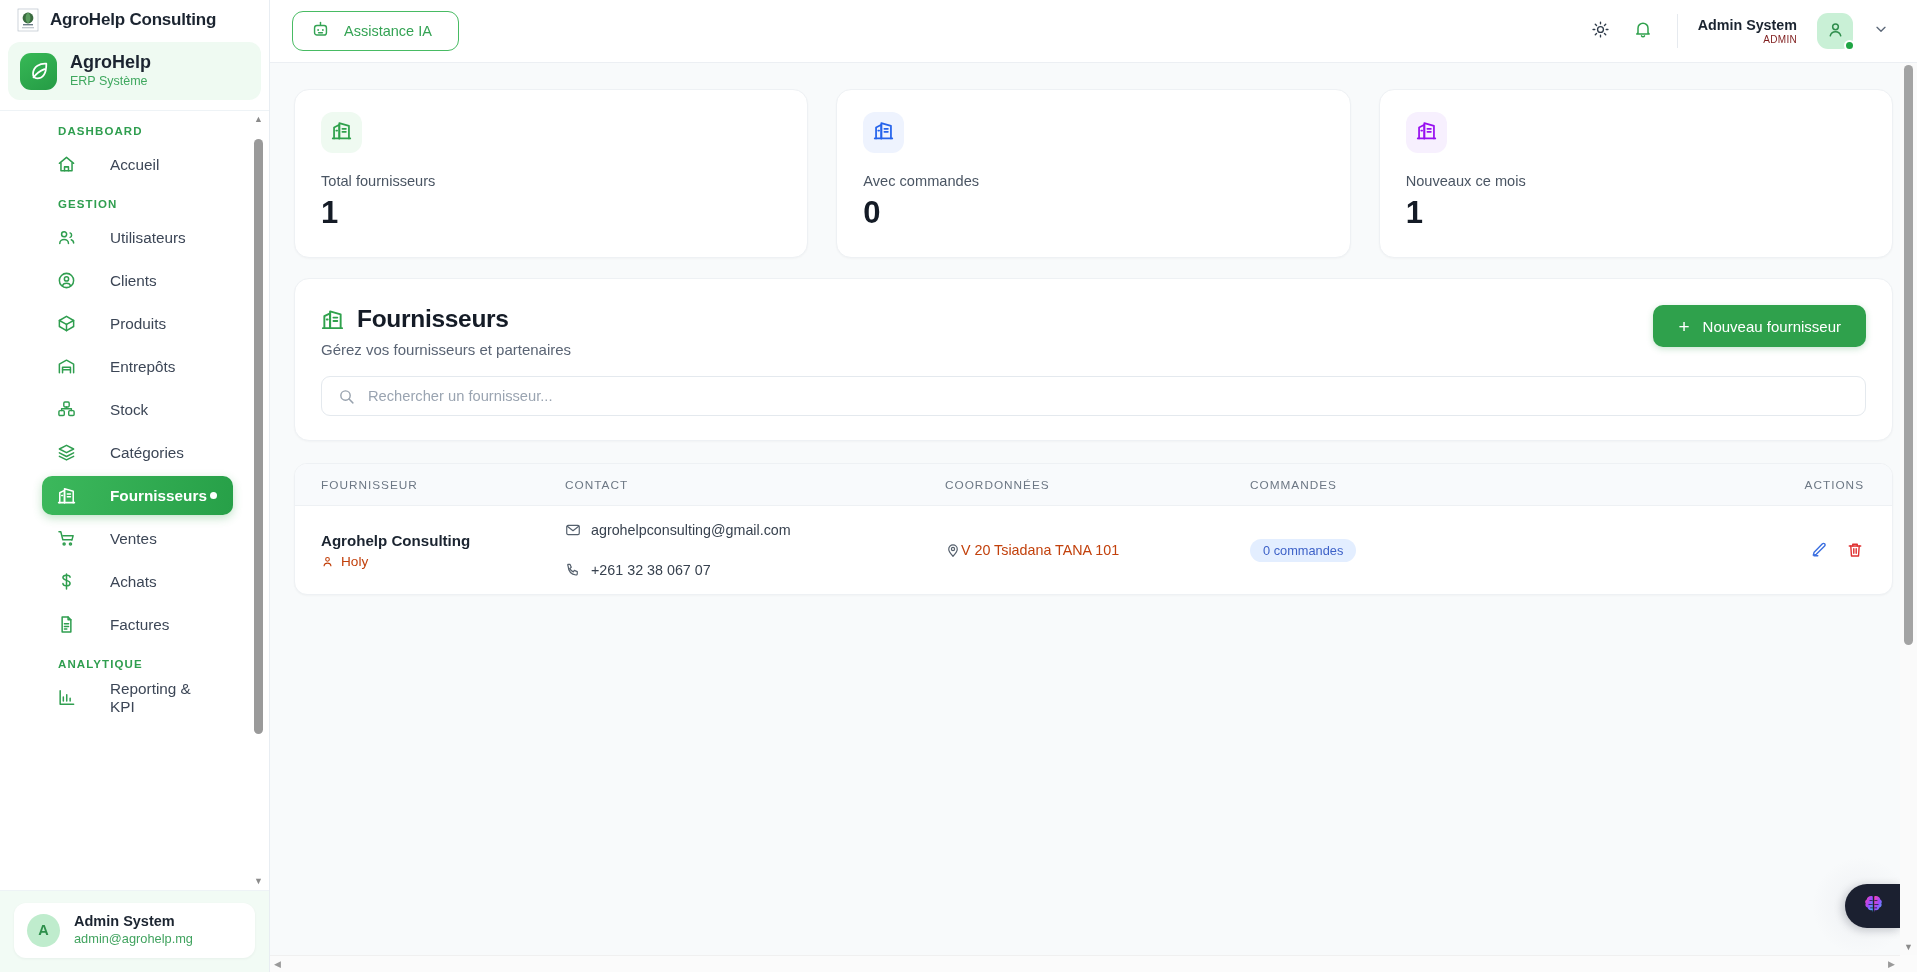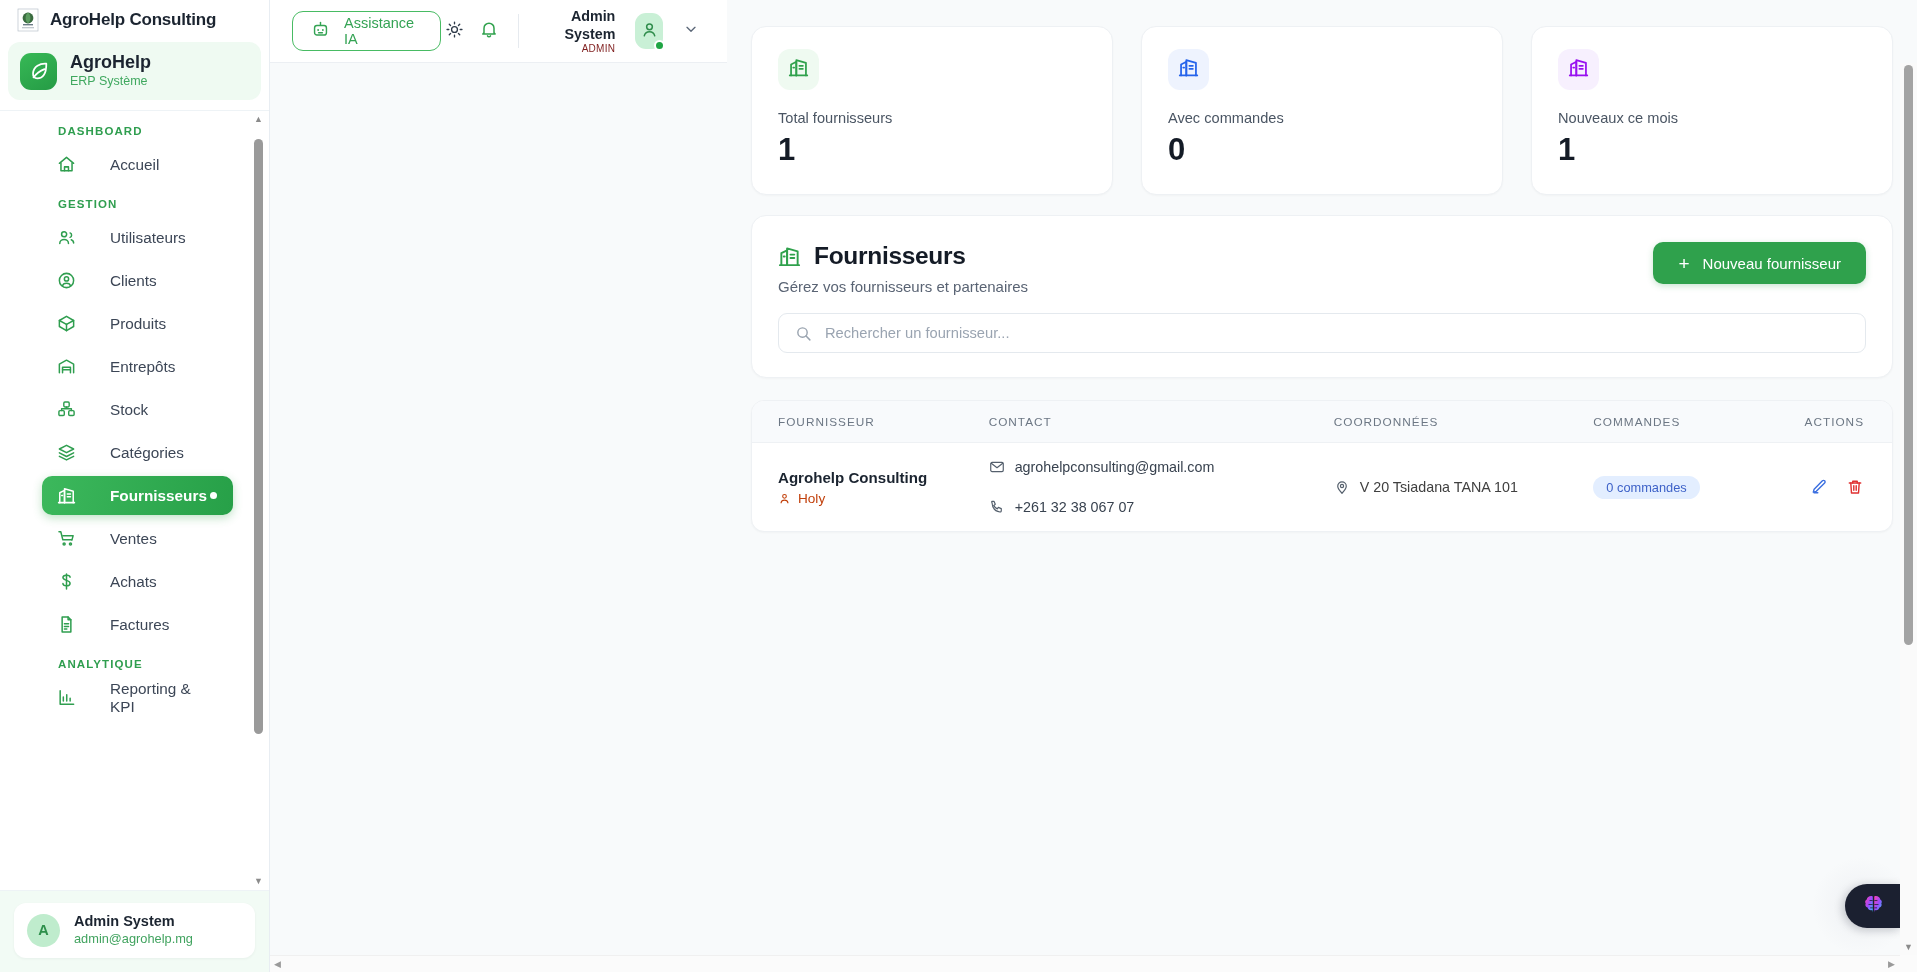--- a/index.html
+++ b/index.html
@@ -105,21 +105,21 @@
     background: #bfeccd; color: #2d8f4b; font-weight: bold;
     display: flex; align-items: center; justify-content: center;
     font-size: 14.5px; flex: 0 0 33px;
   }
   .user-nm { font-size: 14.5px; font-weight: bold; color: #1b2430; line-height:1.2; }
   .user-em { font-size: 12.8px; color: #41a35f; line-height:1.4; }
 
   
   #main {
     flex: 1 1 auto; height: 972px; position: relative;
-    display: flex; flex-direction: row; min-width: 0;
+    display: flex; flex-direction: column; min-width: 0;
     background: #f8fafb;
   }
   #topbar {
     height: 63px; background: #ffffff; border-bottom: 1px solid #eceff3;
     display: flex; align-items: center; padding: 0 28px 0 22px;
     flex: 0 0 63px;
   }
   .ai-btn {
     display: flex; align-items: center; gap: 14px;
     border: 1.6px solid #48bb63; border-radius: 11px;
@@ -222,22 +222,22 @@
   .sup-person {
     font-size: 13.6px; color: #c2410c; margin-top: 5px;
     display: flex; align-items: center; gap: 7px;
   }
   .ct-line {
     font-size: 14.3px; color: #38424f;
     display: flex; align-items: center; gap: 10px;
   }
   .ct-line + .ct-line { margin-top: 24px; text-align: center; }
   .coord {
-    font-size: 14.3px; color: #404040;
-    display: flex; align-items: center; gap: 10px;
+    font-size: 14.3px; color: #c2410c;
+    display: flex; align-items: center; 
   }
   .badge {
     display: inline-block; background: #e3eeff; color: #3e62c8;
     border-radius: 20px; font-size: 12.8px; padding: 4px 13px;
   }
   .acts { display: flex; justify-content: flex-end; gap: 18px; padding-right: 28px; }
   .act-ic { cursor: pointer; }
 
   
   .fab {

